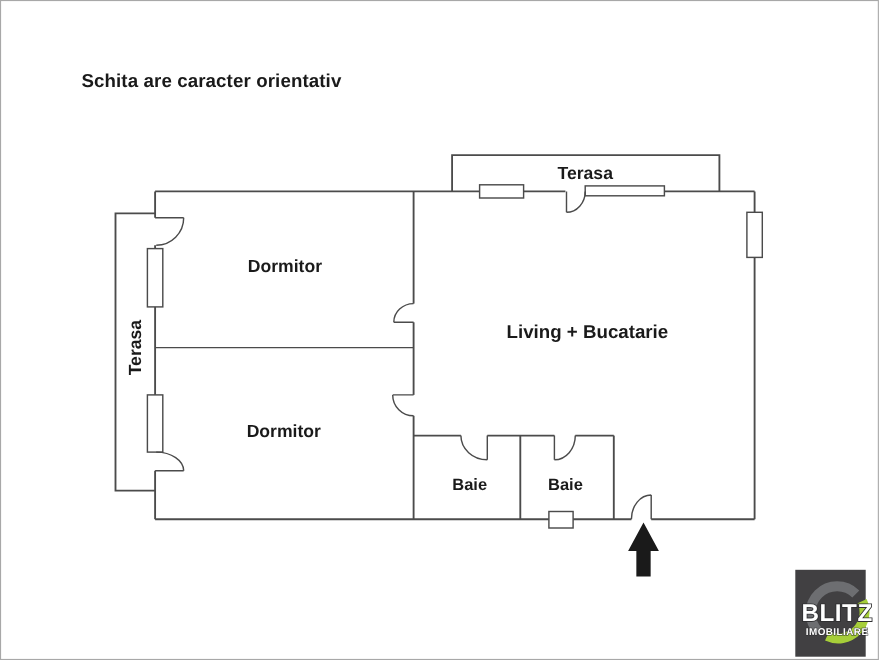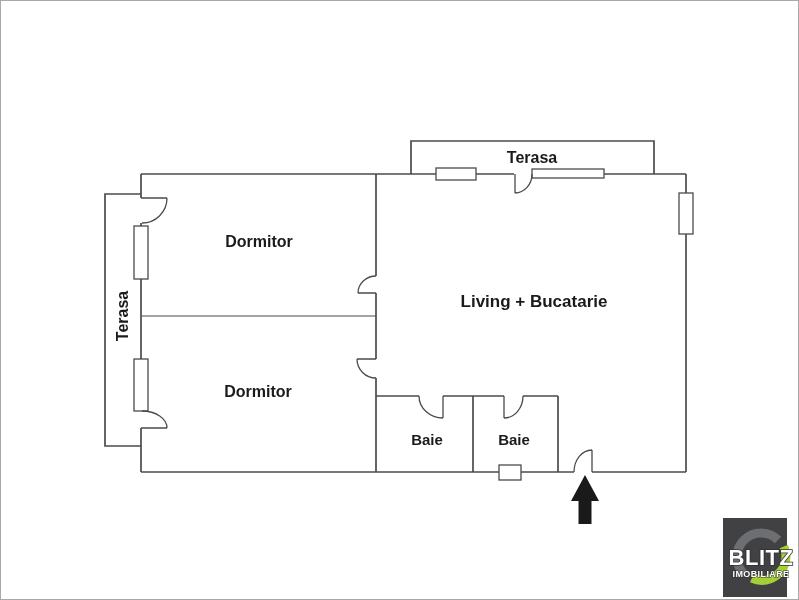--- a/index.html
+++ b/index.html
@@ -45,20 +45,21 @@
     font-size:9px;font-weight:bold;fill:#ffffff;
     stroke:#2f2f31;stroke-width:0.9;paint-order:stroke;
     text-anchor:middle;letter-spacing:0.4px;
   }
 </style>
 </head>
 <body>
 
 <div id="canvas">
 
+  <div id="plan-title">Schita are caracter orientativ</div>
 
   <svg id="plan-svg" width="799" height="600" viewBox="0 0 799 600">
 
     <g>
       <path class="wall" d="M410,173 V140 H653 V173"></path>
     </g>
     <g>
       <path class="wall" d="M140,193 H104 V445 H140"></path>
     </g>
 

